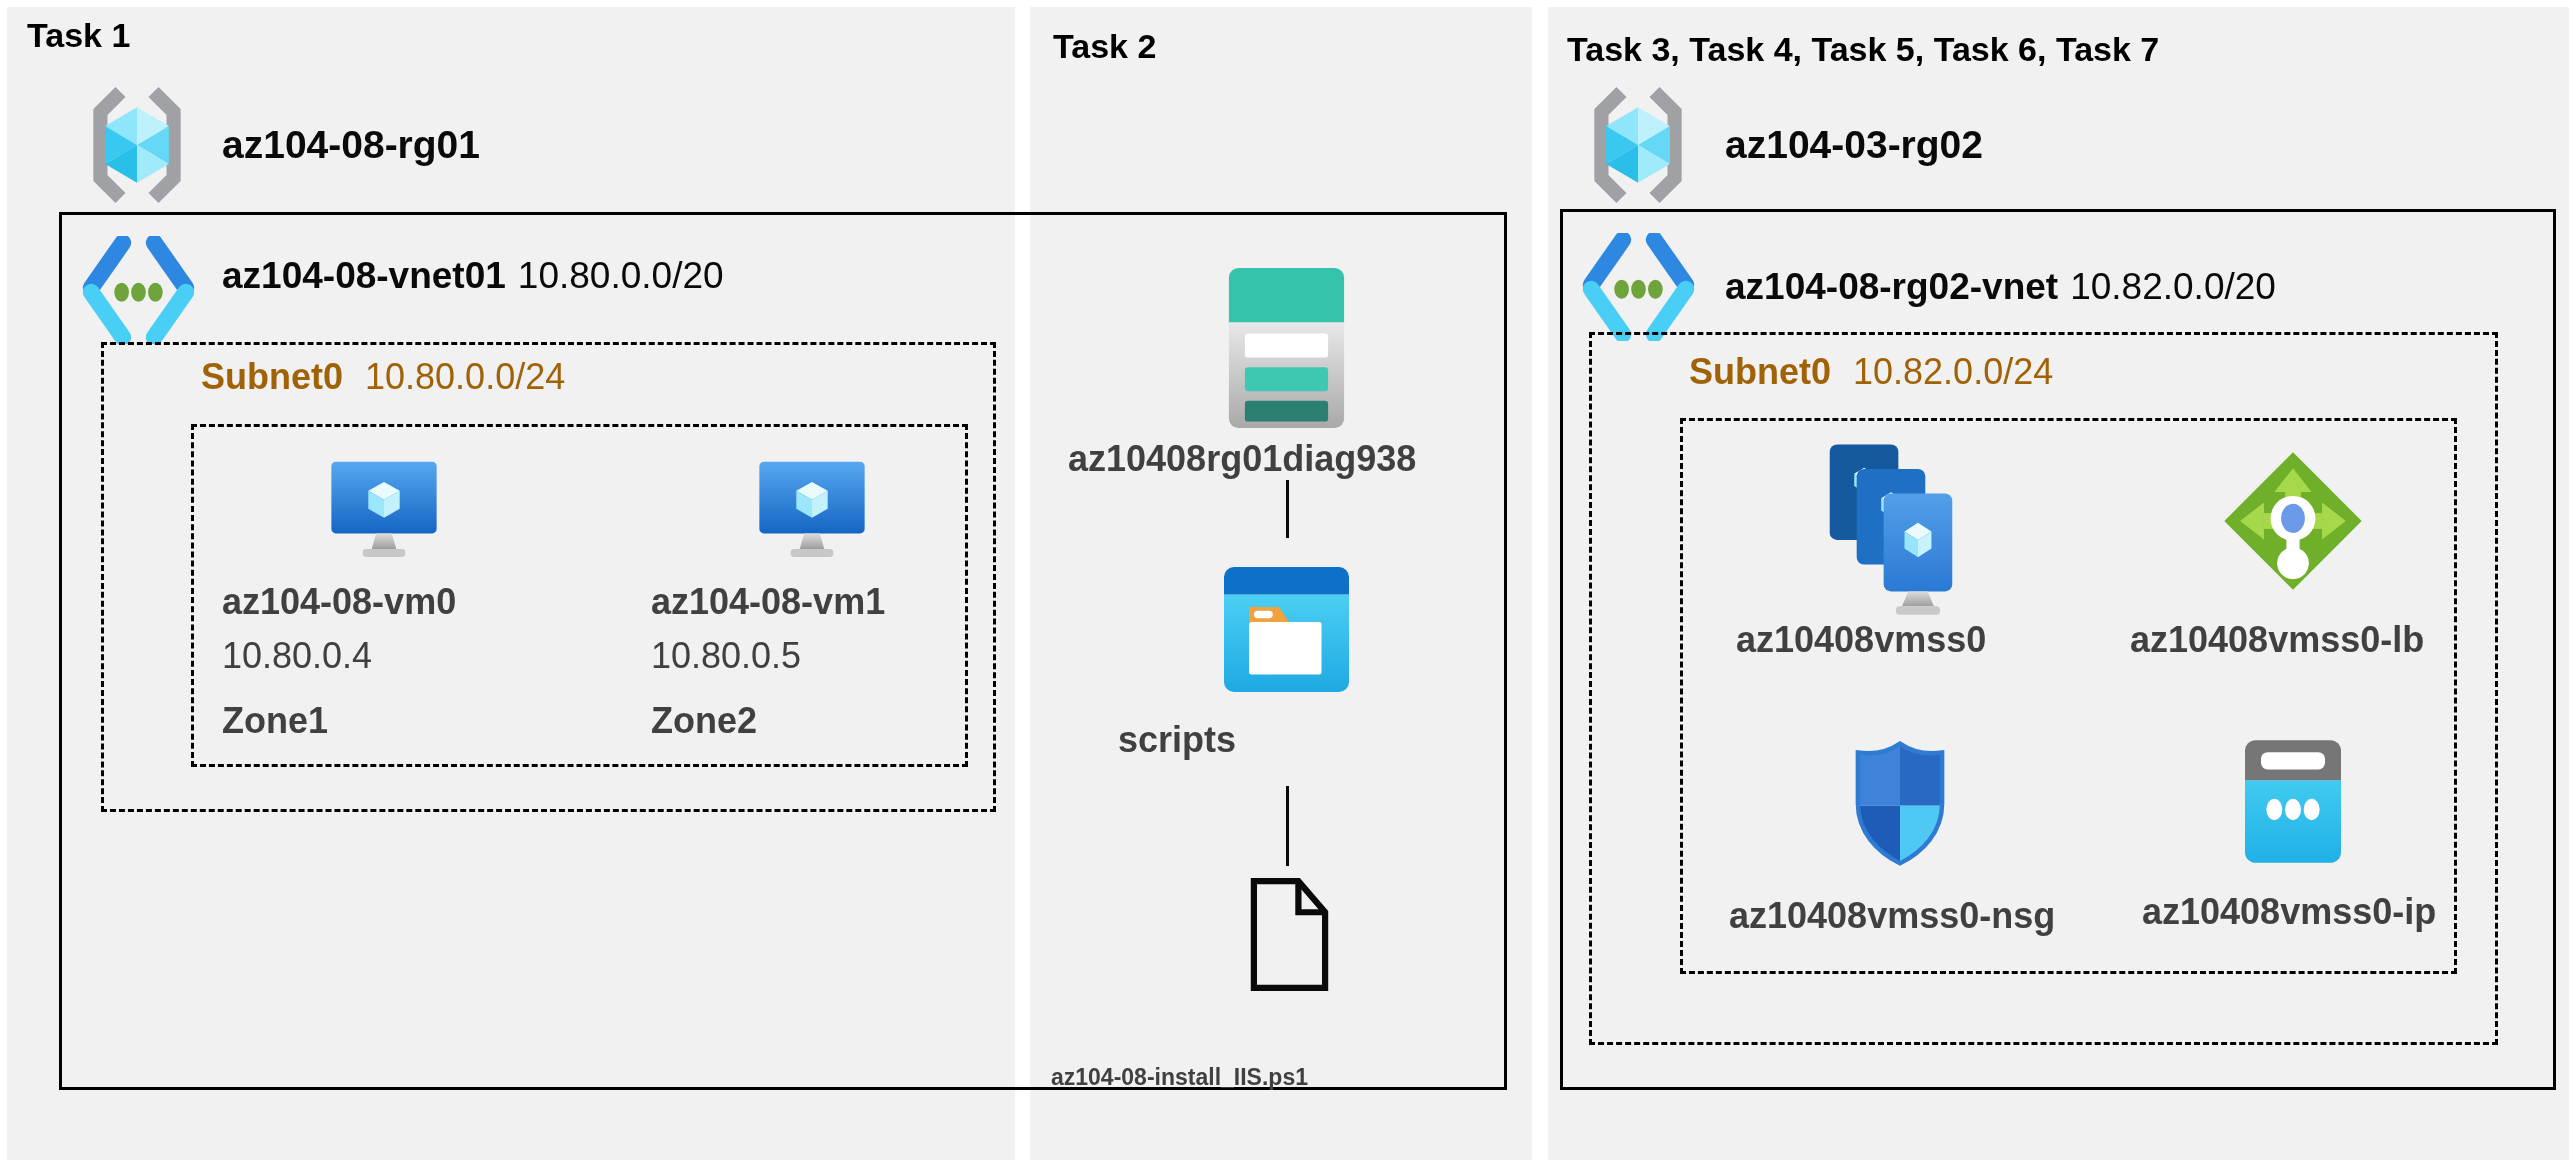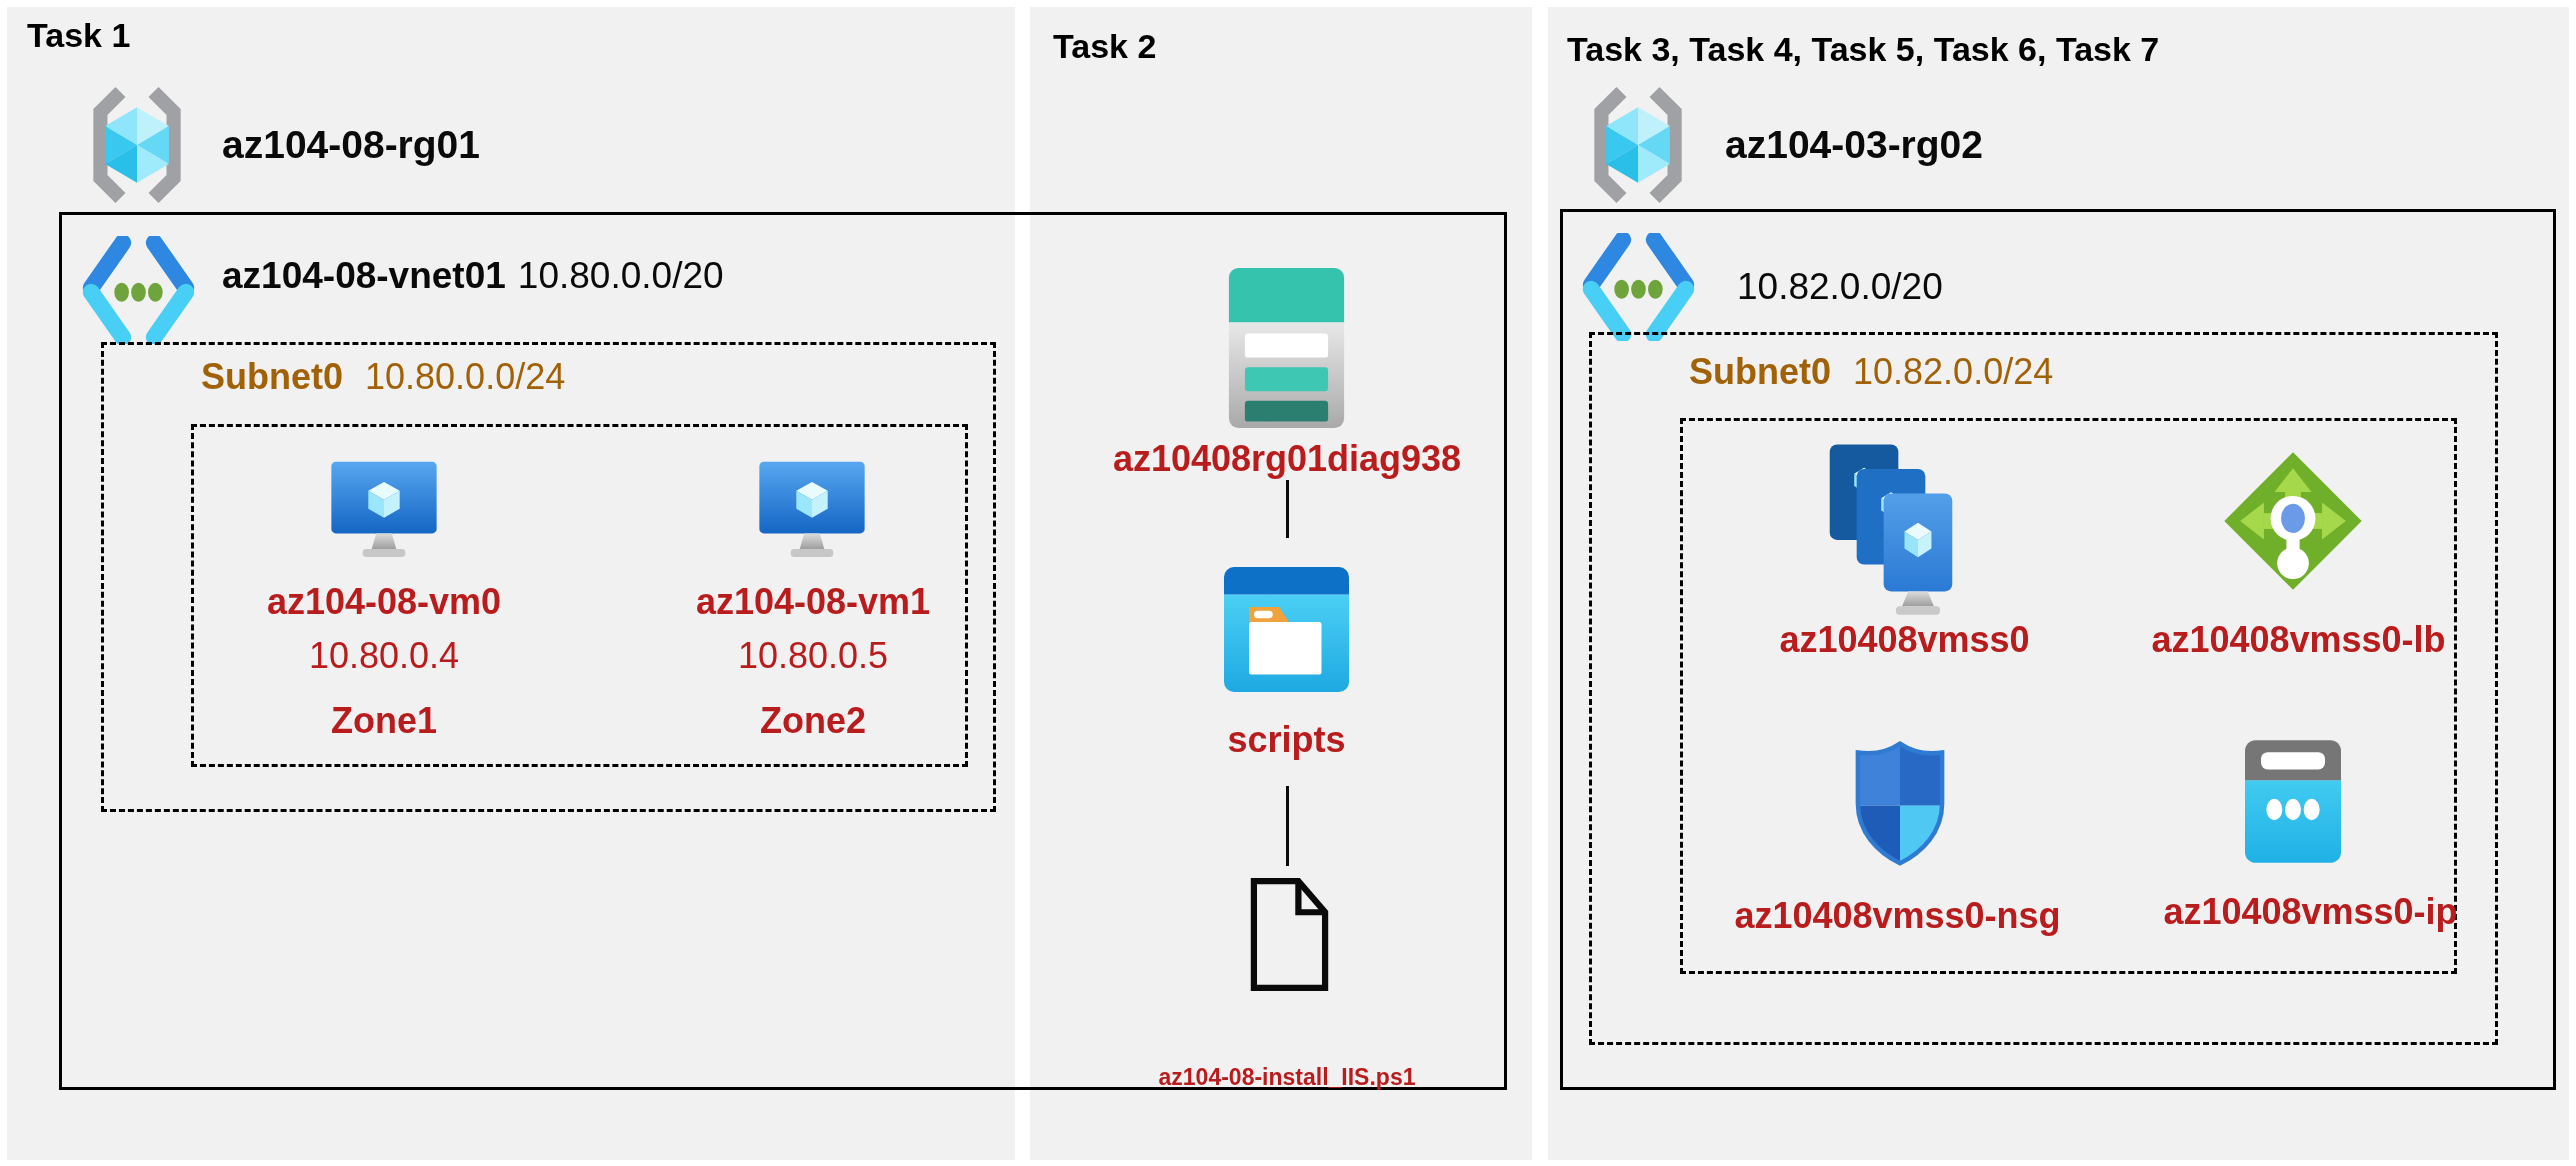--- a/index.html
+++ b/index.html
@@ -23,22 +23,22 @@
   .side-label{
     position:absolute;display:flex;align-items:center;
     font-size:39px;font-weight:bold;color:#0a0a0a;white-space:nowrap;
   }
   .side-label .cidr, .sub-label .cidr{font-weight:normal;margin-left:12px;}
   .vnet-label{font-size:37px;}
   .sub-label{
     position:absolute;font-size:36px;font-weight:bold;color:#a16207;white-space:nowrap;
   }
   .c-label{
-    position:absolute;text-align:center;
-    font-size:36px;font-weight:bold;color:#b91c1c;white-space:nowrap;
+    position:absolute;
+    font-size:36px;font-weight:bold;color:#404040;white-space:nowrap;
   }
   .c-label.thin{font-weight:normal;}
   .connector{position:absolute;width:3.4px;background:#0a0a0a;}
 </style>
 </head>
 <body>
 
 <svg width="0" height="0" style="position:absolute" aria-hidden="true">
   <defs>
     <linearGradient id="gVmScreen" x1="0" y1="0" x2="0" y2="1">
@@ -199,20 +199,21 @@
     <path d="M41 6 L13 46" stroke="#2e87e1" stroke-width="15" stroke-linecap="round"></path>
     <path d="M13 50 L41 90" stroke="#49cff6" stroke-width="15" stroke-linecap="round"></path>
     <path d="M69 6 L97 46" stroke="#2e87e1" stroke-width="15" stroke-linecap="round"></path>
     <path d="M97 50 L69 90" stroke="#49cff6" stroke-width="15" stroke-linecap="round"></path>
     <ellipse cx="40" cy="50" rx="6.5" ry="8.5" fill="#6fa33c"></ellipse>
     <ellipse cx="55" cy="50" rx="6.5" ry="8.5" fill="#6fa33c"></ellipse>
     <ellipse cx="70" cy="50" rx="6.5" ry="8.5" fill="#6fa33c"></ellipse>
   </svg>
 </div>
 <div class="side-label vnet-label" style="left:1725px;top:233px;height:108px;">
+  <span>az104-08-rg02-vnet</span>
   <span class="cidr">10.82.0.0/20</span>
 </div>
 
 <div class="box-dashed" style="left:1589px;top:332px;width:909px;height:713px;"></div>
 <div class="sub-label" style="left:1689px;top:351px;">
   <span>Subnet0</span>
   <span class="cidr">10.82.0.0/24</span>
 </div>
 
 <div class="box-dashed" style="left:1680px;top:418px;width:777px;height:556px;"></div>

